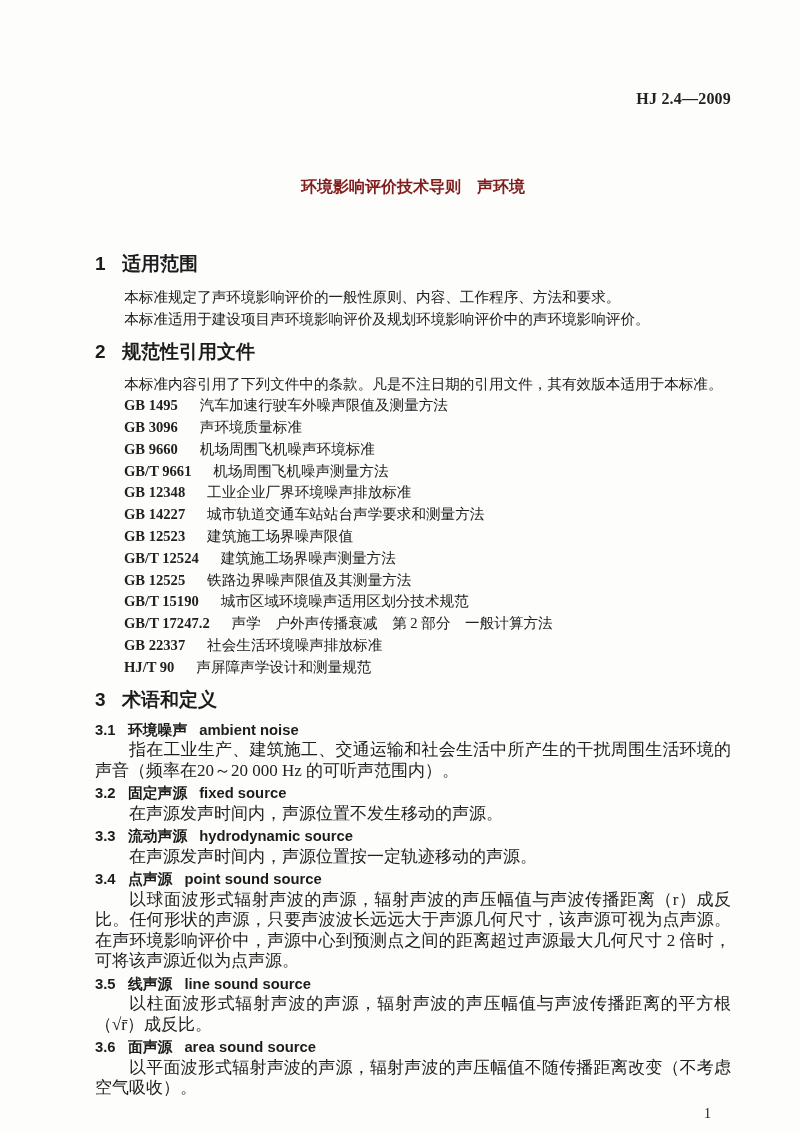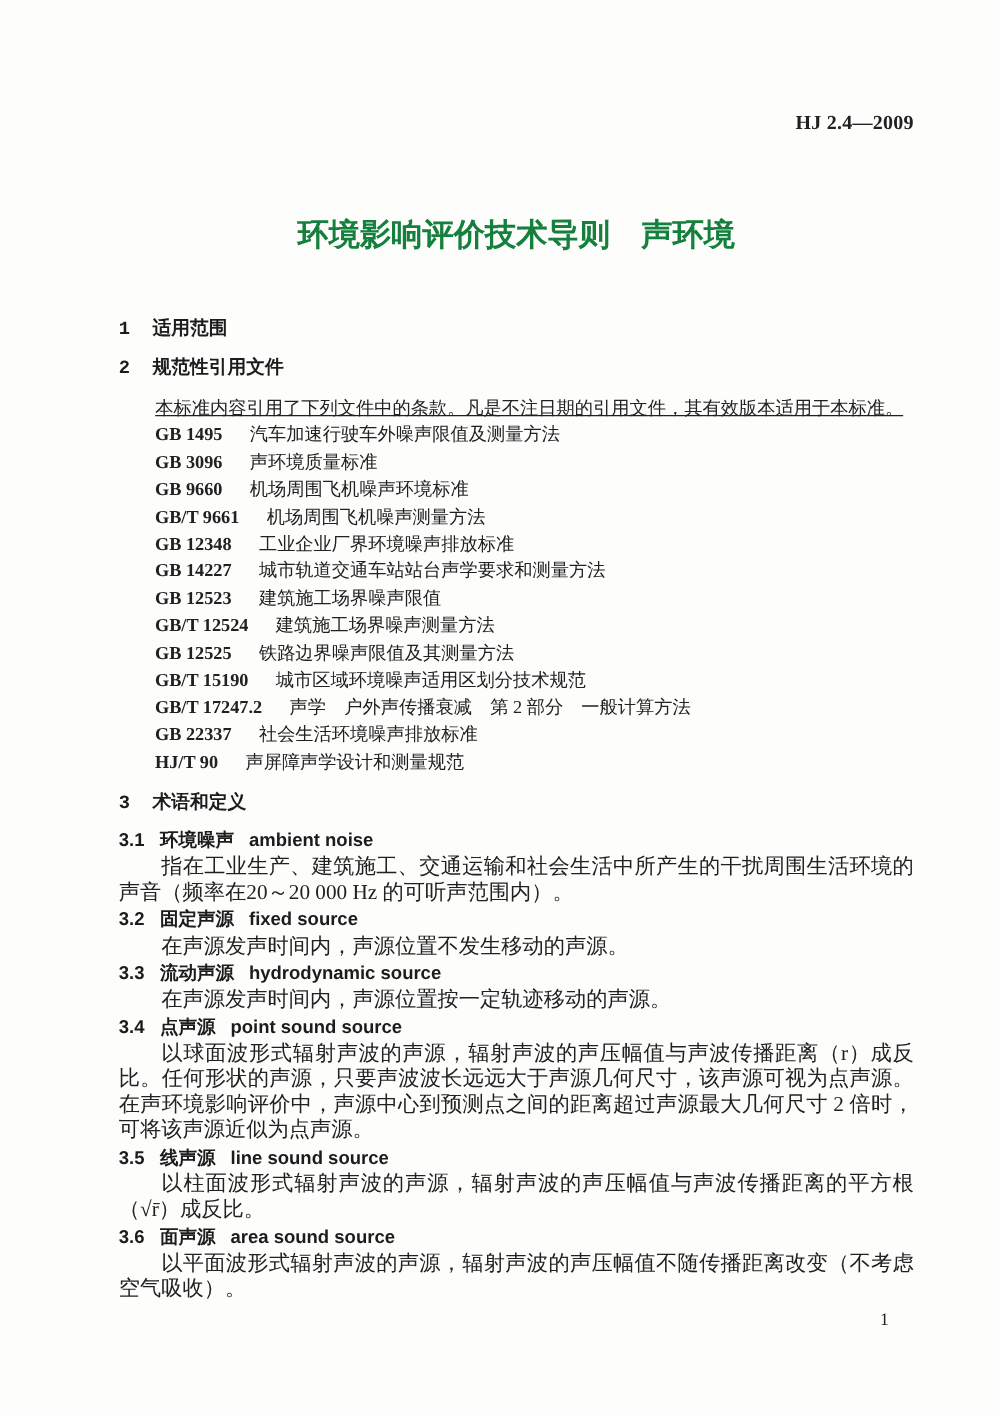--- a/index.html
+++ b/index.html
@@ -23,47 +23,47 @@
     font-family: "Liberation Serif", serif;
     font-weight: bold;
     font-size: 16px;
     line-height: 18px;
     letter-spacing: 0.2px;
   }
   
   .doc-title {
     margin-top: 66px;
     text-align: center;
-    font-family: Liberation Sans, sans-serif;
+    font-family: Liberation Mono, monospace;
     font-weight: 700;
-    font-size: 25px;
+    font-size: 16px;
     line-height: 28px;
-    color: #15803d;
+    color: #7f1d1d;
   }
   
   .sec-heading {
     margin-top: 11px;
-    font-family: Liberation Mono, monospace;
+    font-family: Liberation Sans, sans-serif;
     font-weight: 700;
-    font-size: 15px;
+    font-size: 19px;
     line-height: 20px;
     color: #1c1c1c;
   }
   .sec-heading.first { margin-top: 52px; }
   .sec-num { display: inline-block; min-width: 27px; }
   
   .para {
     margin: 0;
     font-size: 14.6px;
     line-height: 22.4px;
     text-align: justify;
     text-indent: 2em;
   }
   .para-block { margin-top: 12px; }
-  .intro { margin-top: 11px; text-decoration: underline; }
+  .intro { margin-top: 11px; }
   
   .ref-list { margin-top: 0; padding-left: 29px; }
   .ref-row { font-size: 14.6px; line-height: 21.8px; white-space: nowrap; }
   .ref-code { font-weight: bold; }
   .ref-title { margin-left: 1.5em; text-align: center; }
   
   .terms { margin-top: 10px; }
   .term { margin-top: 2px; }
   .term:first-child { margin-top: 0; }
   .term-heading {
@@ -101,20 +101,24 @@
 <body>
 
 <div class="page">
 
   <div class="doc-code">HJ 2.4—2009</div>
 
   <div class="doc-title">环境影响评价技术导则　声环境</div>
 
   <div class="sec-heading first">
     <span class="sec-num">1</span><span>适用范围</span>
+  </div>
+  <div class="para-block">
+    <p class="para">本标准规定了声环境影响评价的一般性原则、内容、工作程序、方法和要求。</p>
+    <p class="para">本标准适用于建设项目声环境影响评价及规划环境影响评价中的声环境影响评价。</p>
   </div>
 
   <div class="sec-heading">
     <span class="sec-num">2</span><span>规范性引用文件</span>
   </div>
   <p class="para intro">本标准内容引用了下列文件中的条款。凡是不注日期的引用文件，其有效版本适用于本标准。</p>
 
   <div class="ref-list">
     <div class="ref-row"><span class="ref-code">GB 1495</span><span class="ref-title">汽车加速行驶车外噪声限值及测量方法</span></div>
     <div class="ref-row"><span class="ref-code">GB 3096</span><span class="ref-title">声环境质量标准</span></div>

